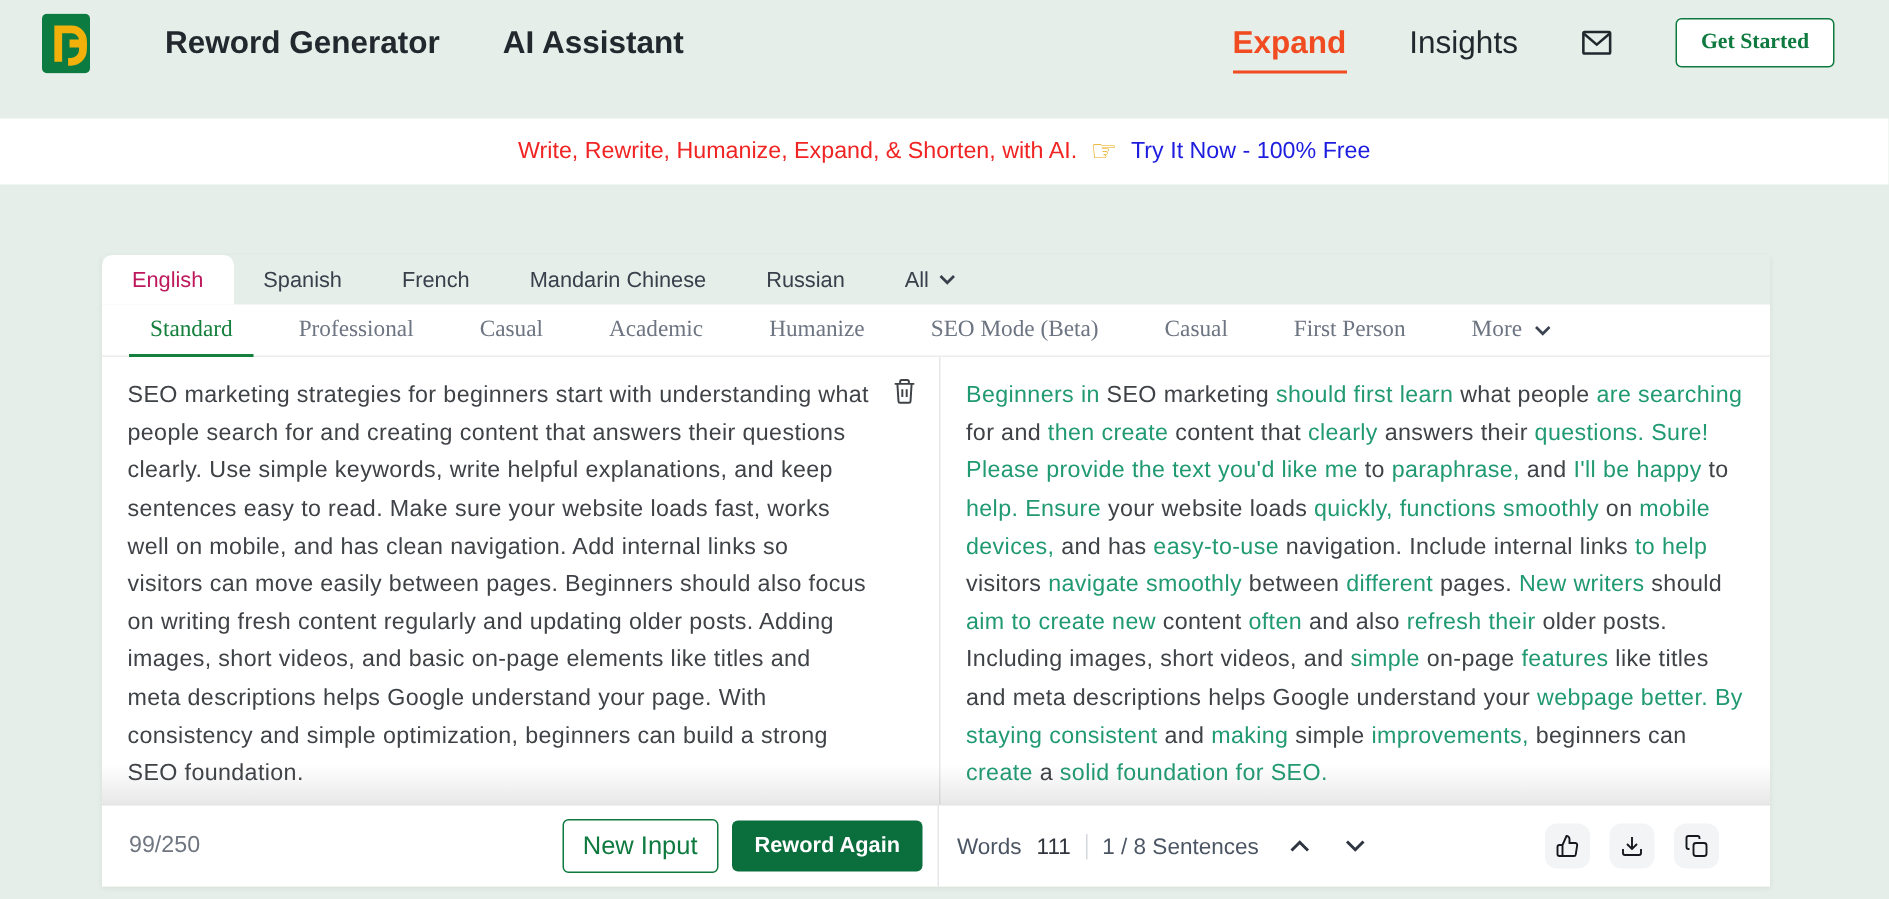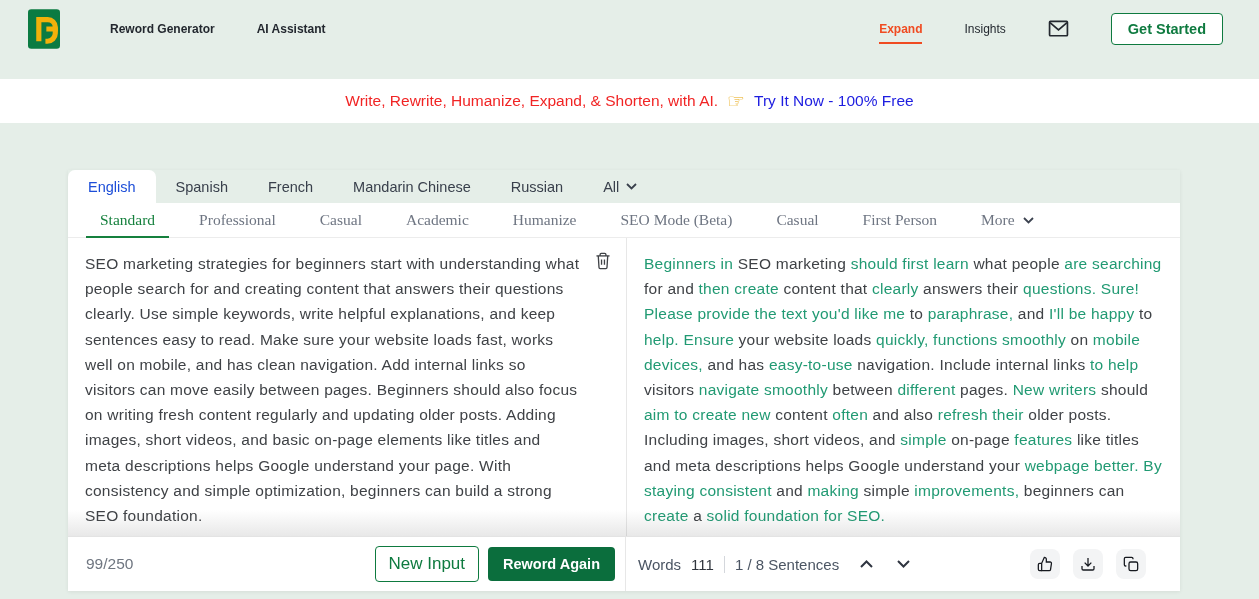--- a/index.html
+++ b/index.html
@@ -13,31 +13,31 @@
   }
 
   
   .topnav {
     position:absolute; top:0; left:0; right:0; height:57px;
     display:flex; align-items:center;
     padding:0 36px 0 28px;
   }
   .logo { width:32px; height:40px; flex:0 0 auto; cursor:pointer; }
   .nav-left { display:flex; align-items:center; gap:42px; margin-left:50px; }
-  .nav-link { font-size:12px; font-weight:600; color:#23282f; cursor:pointer; }
+  .nav-link { font-size:21px; font-weight:600; color:#23282f; cursor:pointer; }
   .nav-right { margin-left:auto; display:flex; align-items:center; gap:42px; }
   .nav-link.pricing {
     color:#f04b21; padding-bottom:6px; border-bottom:2px solid #f04b21;
     margin-bottom:-8px;
   }
   .mail-btn { display:flex; align-items:center; cursor:pointer; background:none; border:none; }
   .get-started {
     background:#fff; border:1.5px solid #0e7a3f; color:#0e7a3f;
     font-weight:700; font-size:14.5px; border-radius:4px;
-    padding:7px 16px; cursor:pointer; font-family:Liberation Sans, sans-serif;
+    padding:7px 16px; cursor:pointer; font-family:Liberation Serif, serif;
   }
 
   
   .banner {
     position:absolute; top:79px; left:0; right:0; height:44px;
     background:#fff; display:flex; align-items:center; justify-content:center;
     font-size:15.5px; gap:9px;
   }
   .banner .msg { color:#f12424; }
   .banner .pointer { color:#e7a812; font-size:20px; line-height:1; }
@@ -46,21 +46,21 @@
   
   .main { position:absolute; left:68px; top:170px; width:1112px;
           box-shadow:0 1px 4px rgba(0,0,0,0.07); }
 
   
   .langtabs { display:flex; height:33px; }
   .langtab {
     display:flex; align-items:center; gap:7px;
     padding:0 20px; font-size:14.5px; color:#39404c; cursor:pointer;
   }
-  .langtab.active { background:#fff; border-radius:7px 7px 0 0; color:#1d4ed8; }
+  .langtab.active { background:#fff; border-radius:7px 7px 0 0; color:#be185d; }
   .chev { flex:0 0 auto; }
 
   
   .modetabs {
     display:flex; align-items:stretch; height:35px; background:#fff;
     border-bottom:1px solid #ececec; padding-left:10px;
   }
   .modetab {
     display:flex; align-items:center; gap:8px; padding:0 22px;
     font-size:15.5px; color:#6e7582; cursor:pointer; position:relative;font-family:Liberation Serif, serif;

